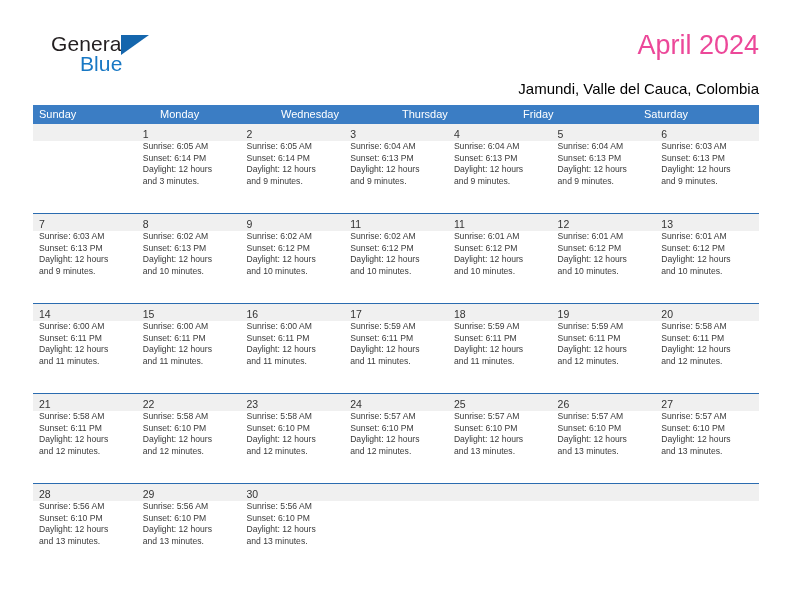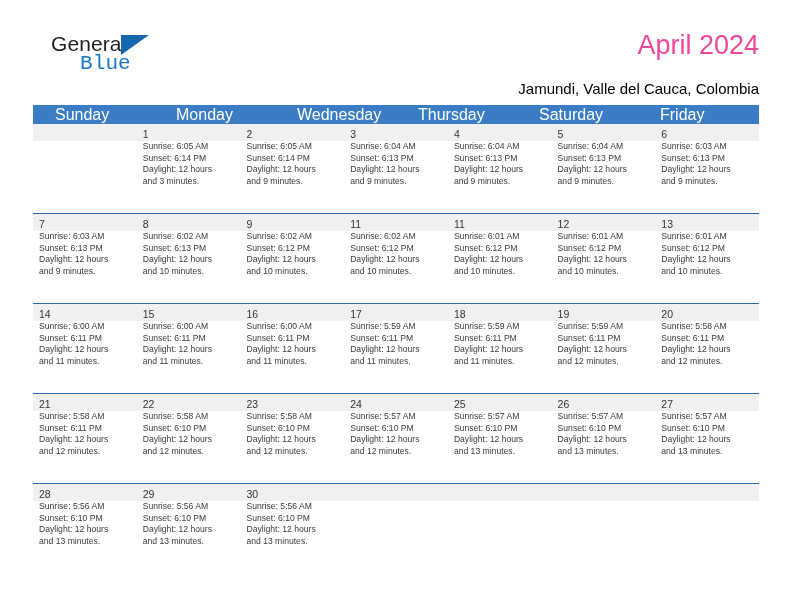--- a/index.html
+++ b/index.html
@@ -47,21 +47,21 @@
     color: #231f20;
     font-family: "Liberation Sans", sans-serif;
   }
   .brand-blue {
     position: absolute;
     left: 31px;
     top: 20px;
     font-size: 21px;
     letter-spacing: 0.1px;
     color: #1878c4;
-    font-family: Liberation Mono, monospace;
+    font-family: Liberation Sans, sans-serif;
   }
   .brand-triangle {
     position: absolute;
     left: 72px;
     top: 3px;
     width: 0;
     height: 0;
     border-left: 28px solid #1466ad;
     border-bottom: 20px solid transparent;
   }
@@ -96,23 +96,23 @@
 
   .weekday-row {
     display: flex;
     width: 100%;
     background: #3b7dc4;
     height: 19px;
   }
   .weekday {
     flex: 1 1 0;
     box-sizing: border-box;
-    padding-left: 22px;
+    padding-left: 6px;
     color: #ffffff;
-    font-size: 16px;
+    font-size: 11px;
     line-height: 19px;
     white-space: nowrap;
     overflow: hidden;
   }
 
   .week-row {
     display: flex;
     width: 100%;
     border-top: 1.5px solid #2b6cb0;
   }
@@ -171,22 +171,22 @@
 
   </div>
 
   <div class="calendar">
 
     <div class="weekday-row">
       <div class="weekday">Sunday</div>
       <div class="weekday">Monday</div>
       <div class="weekday">Wednesday</div>
       <div class="weekday">Thursday</div>
+      <div class="weekday">Friday</div>
       <div class="weekday">Saturday</div>
-      <div class="weekday">Friday</div>
     </div>
 
     <div id="weeks-container">
         <div class="week-row first">
           <div class="day-cell empty">
             <div class="day-number-band"><span class="day-number"></span></div>
           </div>
           <div class="day-cell">
             <div class="day-number-band"><span class="day-number">1</span></div>
             <div class="day-body">

